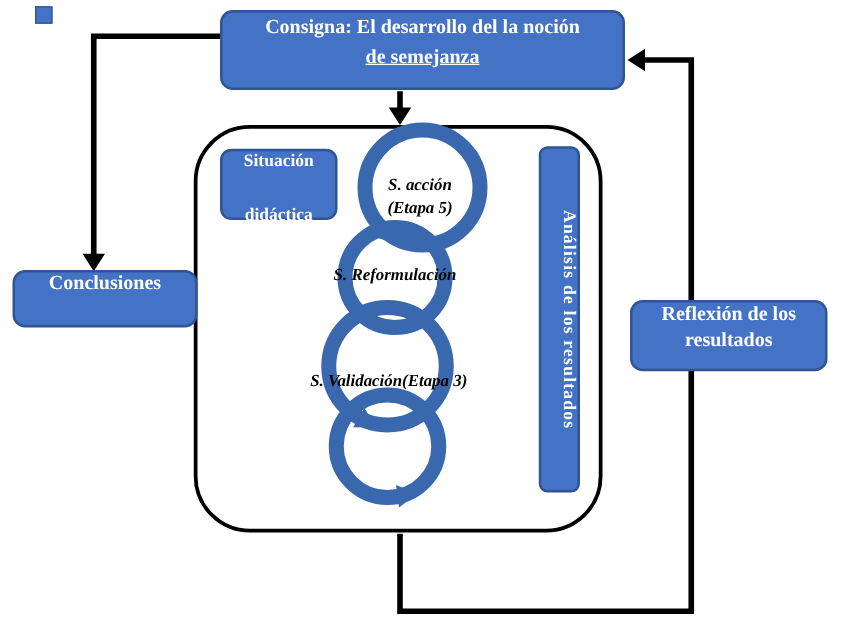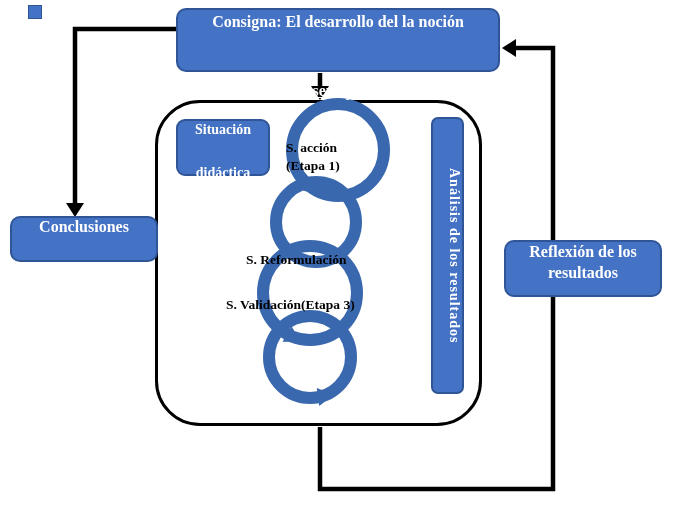--- a/index.html
+++ b/index.html
@@ -13,40 +13,40 @@
     background: var(--box-blue,#4472C4);
     border: 2px solid var(--box-border,#2F5597);
     border-radius: 10px;
     color:#fff; font-weight:bold;
     display:flex; flex-direction:column;
     align-items:center; justify-content:flex-start;
     text-align:center; z-index:3;
   }
 
   .consigna { left:176px; top:8px; width:324px; height:64px; font-size:16px; line-height:1.5; }
-  .consigna .u { text-decoration: underline; margin-top: 45px; }
+  .consigna .u { text-decoration: underline; }
   .conclusiones { left:10px; top:216px; width:148px; height:46px; font-size:16px; }
   .reflexion { left:504px; top:240px; width:158px; height:57px; font-size:16px; padding:0 10px; line-height:1.3; }
   .situacion { left:176px; top:119px; width:94px; height:57px; font-size:14px; line-height:1.35; border-radius:9px;gap:24px; }
   .analisis {
     left:431px; top:117px; width:33px; height:277px;
     font-size:14px; border-radius:7px;
     writing-mode: vertical-rl; letter-spacing:1px;
   }
 
   .container-box {
     left:155px; top:100px; width:327px; height:326px;
     background:#fff; border:3px solid #000; border-radius:45px;
     z-index:1;
   }
 
-  .stage-label { z-index:3; color:#000; font-weight:bold; font-size:13.5px; line-height:1.3; text-align:left; }
+  .stage-label { z-index:3; color:#000; font-weight:bold; font-size:13.5px; line-height:1.3; text-align:center;font-style:italic; }
   .stage-label span { display:block; }
   .s1 { left:286px; top:139px; width:100px; }
-  .s2 { left:246px; top:211px; width:140px;margin-top:40px; }
+  .s2 { left:246px; top:211px; width:140px; }
   .s3 { left:226px; top:296px; width:170px; }
   .s4 { left:222px; top:343px; width:180px; }
 
   .corner-square {
     left:28px; top:5px; width:14px; height:14px;
     background: var(--box-blue,#4472C4);
     border:1px solid var(--box-border,#2F5597);
     z-index:3;
   }
 
@@ -102,21 +102,21 @@
     <span>Situación</span>
     <span>didáctica</span>
   </div>
 
   <div class="abs bluebox analisis">
     <span>Análisis de los resultados</span>
   </div>
 
   <div class="abs stage-label s1">
     <span>S. acción</span>
-    <span>(Etapa 1)</span>
+    <span>(Etapa 5)</span>
   </div>
   <div class="abs stage-label s2">
     <span>S. Reformulación</span>
   </div>
   <div class="abs stage-label s3">
     <span>S. Validación(Etapa 3)</span>
   </div>
 
 </div>
 

